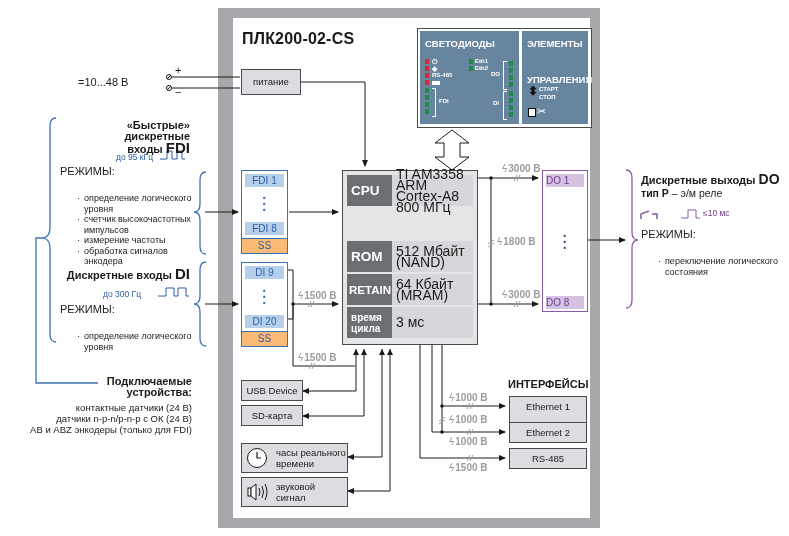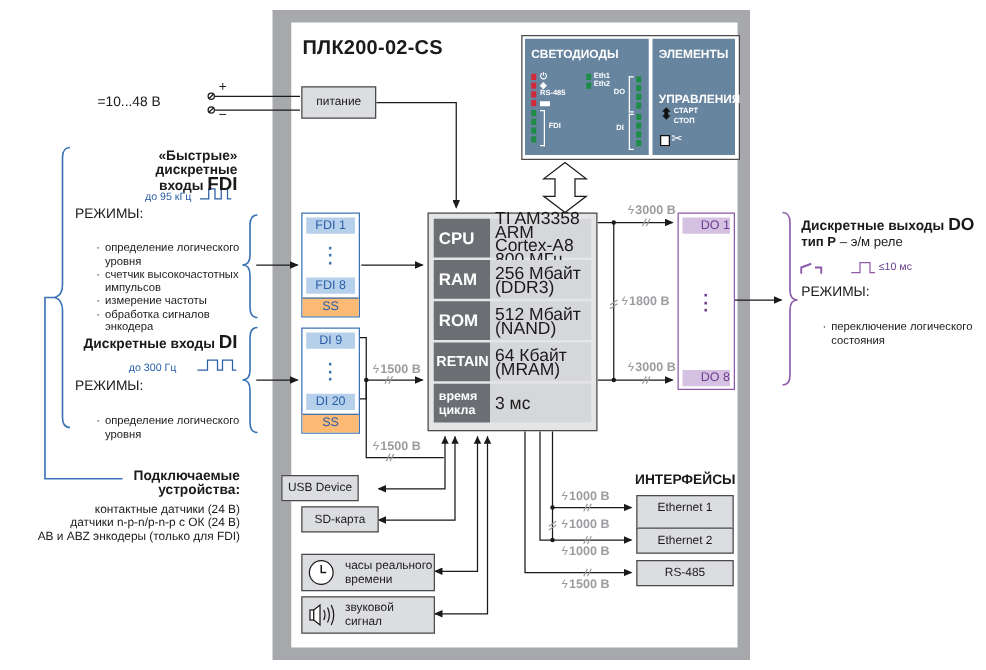--- a/index.html
+++ b/index.html
@@ -25,21 +25,21 @@
   .io-group { position: absolute; border: 1.5px solid #3c73b4; background: #fff; box-sizing: border-box; }
   .io-lbl { position: absolute; left: 3px; right: 3px; height: 13px; background: #b6d0ec;
             color: #2a5ea6; font-size: 10px; text-align: center; line-height: 13px; }
   .io-ss { position: absolute; left: 0; right: 0; bottom: 0; height: 14px; background: #fdba74;
            border-top: 1.5px solid #3c73b4; color: #2a5ea6; font-size: 10px; text-align: center; line-height: 13px; }
   .vdots { position: absolute; left: 0; right: 0; text-align: center; color: #3c73b4;
            font-size: 14px; line-height: 6px; font-weight: bold; }
   .do-group { position: absolute; left: 542px; top: 170px; width: 46px; height: 142px;
               border: 1.5px solid #8c5aa8; background: #fff; box-sizing: border-box; }
   .do-lbl { position: absolute; left: 3px; right: 3px; height: 13px; background: #d5c2e3;
-            color: #6a3c8c; font-size: 10px; text-align: right; line-height: 13px; }
+            color: #6a3c8c; font-size: 10px; text-align: left; line-height: 13px; }
   .vdots-p { color: #6a3c8c; }
   .iso { position: absolute; font-size: 10px; font-weight: bold; color: #9a9c9f; white-space: nowrap; }
   .iso .bolt { font-weight: normal; font-style: italic; margin-right: 1px; }
   .led-panel { position: absolute; left: 417px; top: 28px; width: 175px; height: 100px;
                background: #ffffff; border: 1.5px solid #4a4a4a; box-sizing: border-box; }
   .led-left { position: absolute; left: 2px; top: 2px; width: 99px; height: 93px; background: #6885a0; }
   .led-right { position: absolute; left: 104px; top: 2px; width: 66px; height: 93px; background: #6885a0; }
   .led-title { position: absolute; color: #fff; font-weight: bold; font-size: 9.5px; line-height: 11px; }
   .led { position: absolute; width: 4px; height: 5px; }
   .led.r { background: #d3283a; }
@@ -210,24 +210,20 @@
   </div>
 </div>
 
 <div class="cpu">
   <div class="cpu-row" style="top:4px;">
     <div class="cpu-key">CPU</div>
     <div class="cpu-val">
       <div><span>TI AM3358 ARM</span><br><span>Cortex-A8 800 МГц</span></div>
     </div>
   </div>
-  <div class="cpu-row" style="top:37px;">
-    <div class="cpu-key">RAM</div>
-    <div class="cpu-val">256 Мбайт (DDR3)</div>
-  </div>
   <div class="cpu-row" style="top:70px;">
     <div class="cpu-key">ROM</div>
     <div class="cpu-val">512 Мбайт (NAND)</div>
   </div>
   <div class="cpu-row" style="top:103px;">
     <div class="cpu-key" style="font-size:11.5px;padding-left:2px;">RETAIN</div>
     <div class="cpu-val">64 Кбайт (MRAM)</div>
   </div>
   <div class="cpu-row" style="top:136px;">
     <div class="cpu-key small">
@@ -260,21 +256,21 @@
 <div class="iso" style="left:502px;top:163px;"><span class="bolt">ϟ</span><span>3000 В</span></div>
 <div class="iso" style="left:497px;top:236px;"><span class="bolt">ϟ</span><span>1800 В</span></div>
 <div class="iso" style="left:502px;top:289px;"><span class="bolt">ϟ</span><span>3000 В</span></div>
 <div class="iso" style="left:298px;top:290px;"><span class="bolt">ϟ</span><span>1500 В</span></div>
 <div class="iso" style="left:298px;top:352px;"><span class="bolt">ϟ</span><span>1500 В</span></div>
 <div class="iso" style="left:449px;top:392px;"><span class="bolt">ϟ</span><span>1000 В</span></div>
 <div class="iso" style="left:449px;top:414px;"><span class="bolt">ϟ</span><span>1000 В</span></div>
 <div class="iso" style="left:449px;top:436px;"><span class="bolt">ϟ</span><span>1000 В</span></div>
 <div class="iso" style="left:449px;top:462px;"><span class="bolt">ϟ</span><span>1500 В</span></div>
 
-<div class="gbox" style="left:225px;top:380px;width:62px;height:21px;line-height:19px;">USB Device</div>
+<div class="gbox" style="left:241px;top:380px;width:62px;height:21px;line-height:19px;">USB Device</div>
 <div class="gbox" style="left:241px;top:405px;width:62px;height:21px;line-height:19px;">SD-карта</div>
 <div class="gbox" style="left:241px;top:443px;width:107px;height:30px;text-align:left;">
   <svg class="abs" style="left:4px;top:3px;" width="22" height="22" viewBox="0 0 22 22">
     <circle cx="11" cy="11" r="9.5" fill="#fff" stroke="#1a1a1a" stroke-width="1"></circle>
     <polyline points="11,5 11,11 15,11" stroke="#1a1a1a" stroke-width="1.2" fill="none"></polyline>
   </svg>
   <div class="abs" style="left:34px;top:3px;line-height:11px;">
     <span>часы реального</span><br><span>времени</span>
   </div>
 </div>

